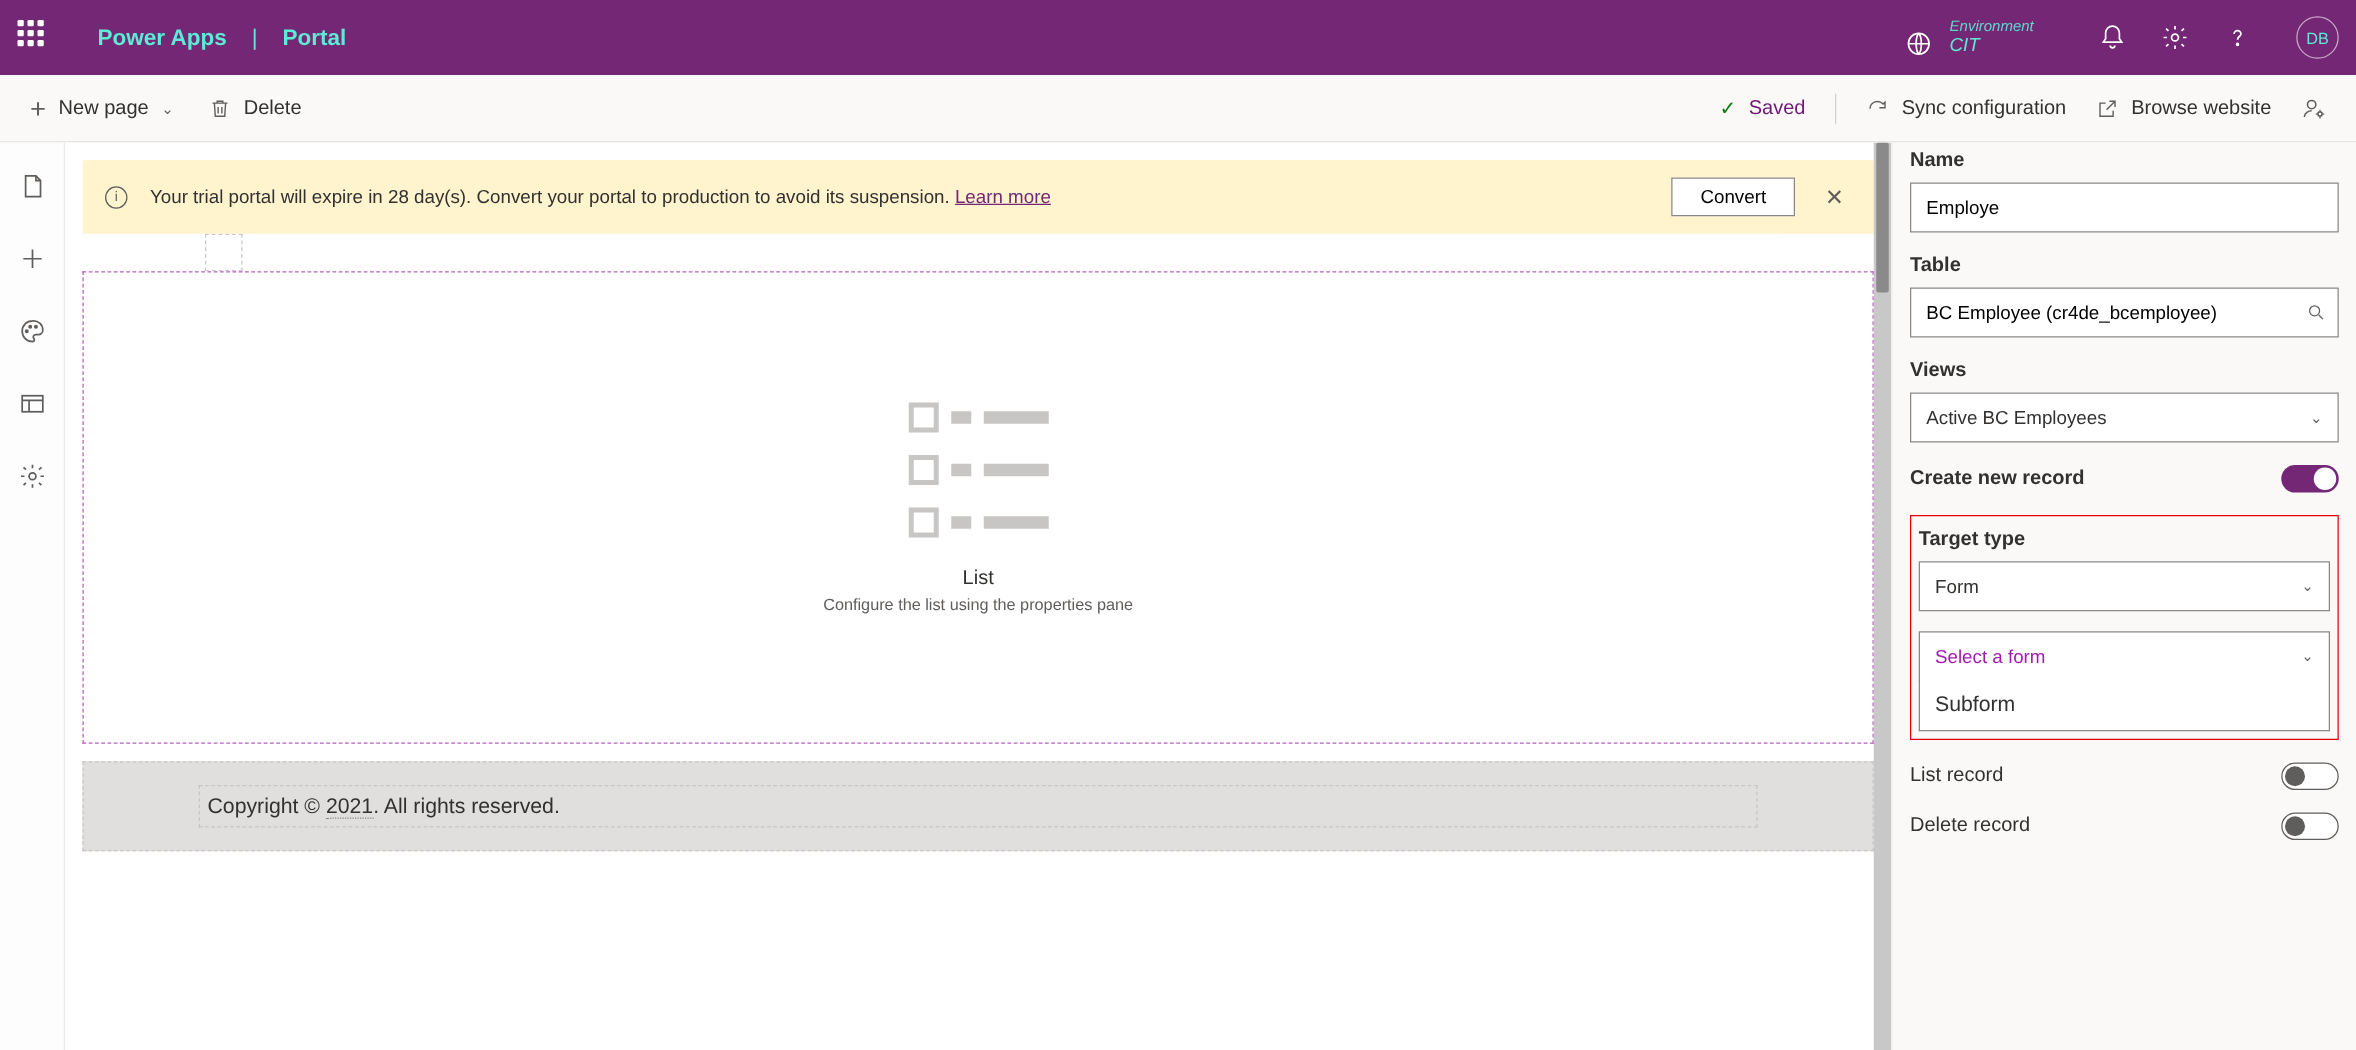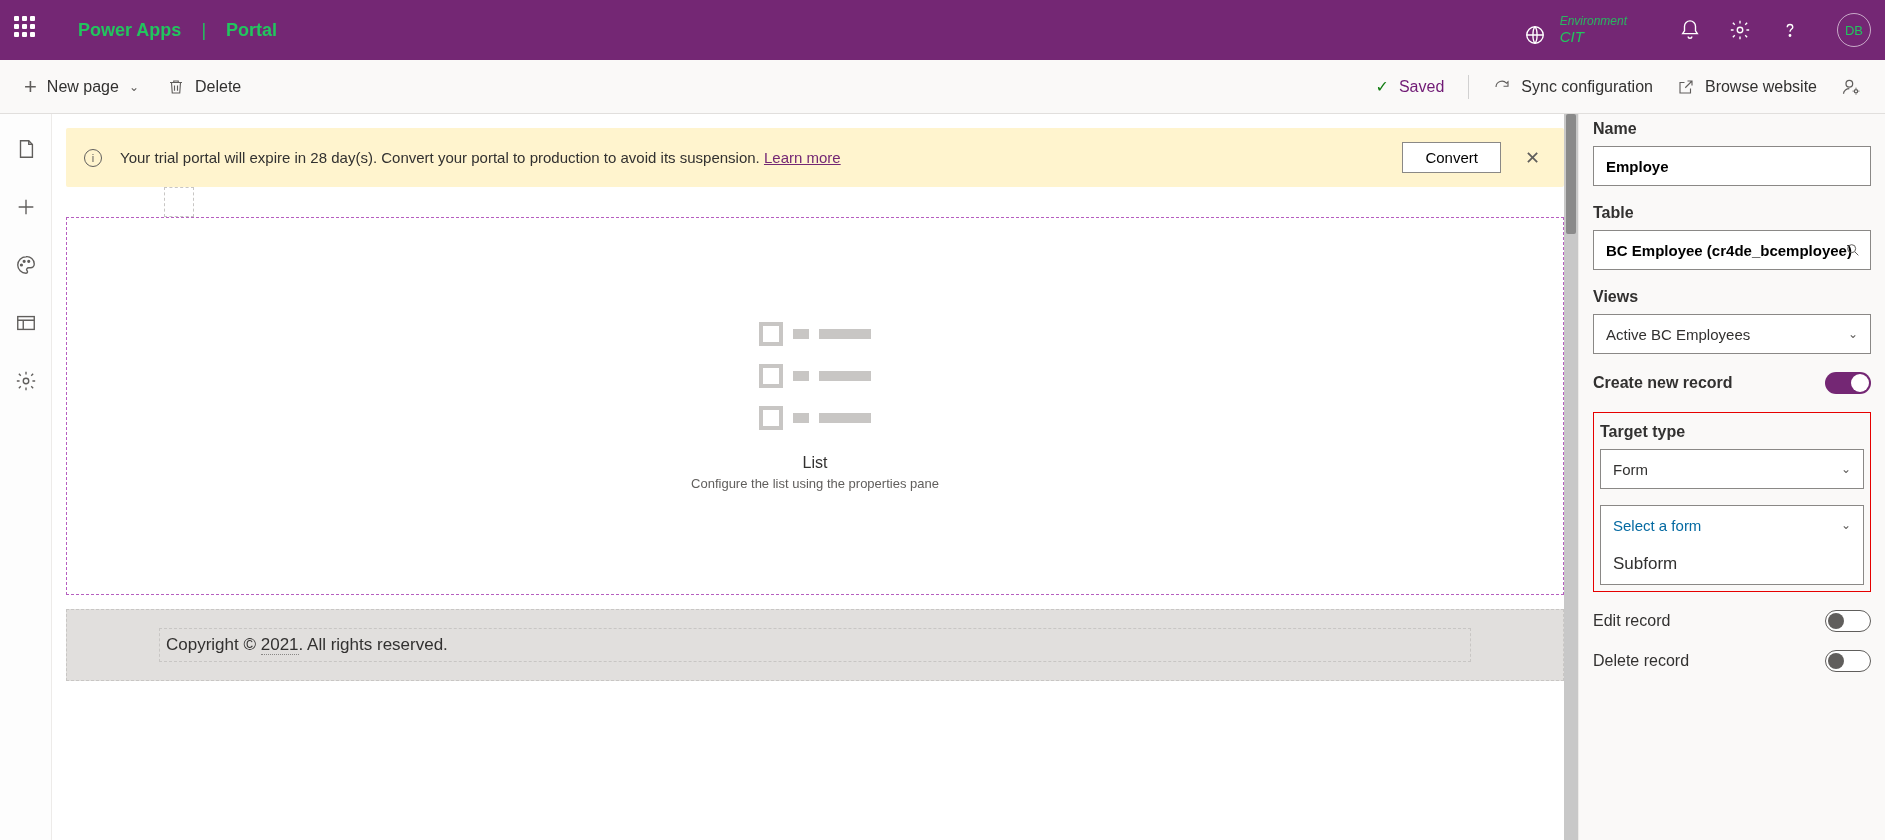--- a/index.html
+++ b/index.html
@@ -10,21 +10,21 @@
     background: #faf9f8;
     width: 1885px;
     height: 840px;
     overflow: hidden;
   }
 
   
   .header {
     height: 60px;
     background: #742774;
-    color: #22c55e;
+    color: #5eead4;
     display: flex;
     align-items: center;
     padding: 0 14px;
   }
   .header .waffle {
     width: 28px; height: 28px;
     display: grid;
     grid-template-columns: repeat(3, 5px);
     grid-template-rows: repeat(3, 5px);
     gap: 3px;
@@ -185,42 +185,42 @@
     border: 1px dashed #c8c6c4;
     background: transparent;
     padding: 6px;
     font-size: 17px;
     color: #323130;
   }
   .footer-inner .yr { border-bottom: 1px dotted #8a8886; }
 
   
   .props {
-    width: 307px;
+    width: 372px;
     background: #faf9f8;
     border-left: 1px solid #edebe9;
     padding: 6px 14px 0 14px;
     overflow-y: auto;
   }
   .props .field { margin-bottom: 18px; }
   .props .label { font-size: 16px; font-weight: 600; margin-bottom: 8px; }
   .props input[type=text], .props .select {
     width: 100%;
     height: 40px;
     border: 1px solid #8a8886;
     background: white;
     padding: 0 12px;
     font-size: 15px;
     font-family: inherit;
     display: flex;
     align-items: center;
     justify-content: space-between;
     cursor: pointer;
   }
-  .props input[type=text] { cursor: text; font-weight: bold; }
+  .props input[type=text] { cursor: text; }
   .props .select .chev { color: #605e5c; font-size: 12px; }
   .props .searchfield { position: relative; }
   .props .searchfield .mag {
     position: absolute; right: 10px; top: 50%; transform: translateY(-50%);
     width: 16px; height: 16px; fill: none; stroke: #605e5c; stroke-width: 1.5;
   }
   .toggle-row { display: flex; align-items: center; justify-content: space-between; font-size: 16px; font-weight: 600; margin-bottom: 18px; }
   .toggle {
     width: 46px; height: 22px; border-radius: 11px; position: relative; cursor: pointer;
   }
@@ -430,29 +430,29 @@
     <div class="redbox">
       <div class="field" style="margin-bottom:16px">
         <div class="label">Target type</div>
         <div class="select">
           <span>Form</span>
           <span class="chev">⌄</span>
         </div>
       </div>
       <div class="field" style="margin-bottom:0">
         <div class="select">
-          <span style="color:#0369a1">Select a form</span>
+          <span style="color:#a21caf">Select a form</span>
           <span class="chev">⌄</span>
         </div>
         <div class="dropdown-open">Subform</div>
       </div>
     </div>
 
     <div class="toggle-row" style="font-weight:400">
-      <span>Edit record</span>
+      <span>List record</span>
       <div class="toggle off"></div>
     </div>
     <div class="toggle-row" style="font-weight:400; margin-bottom:0">
       <span>Delete record</span>
       <div class="toggle off"></div>
     </div>
   </div>
 
 </div>
 

